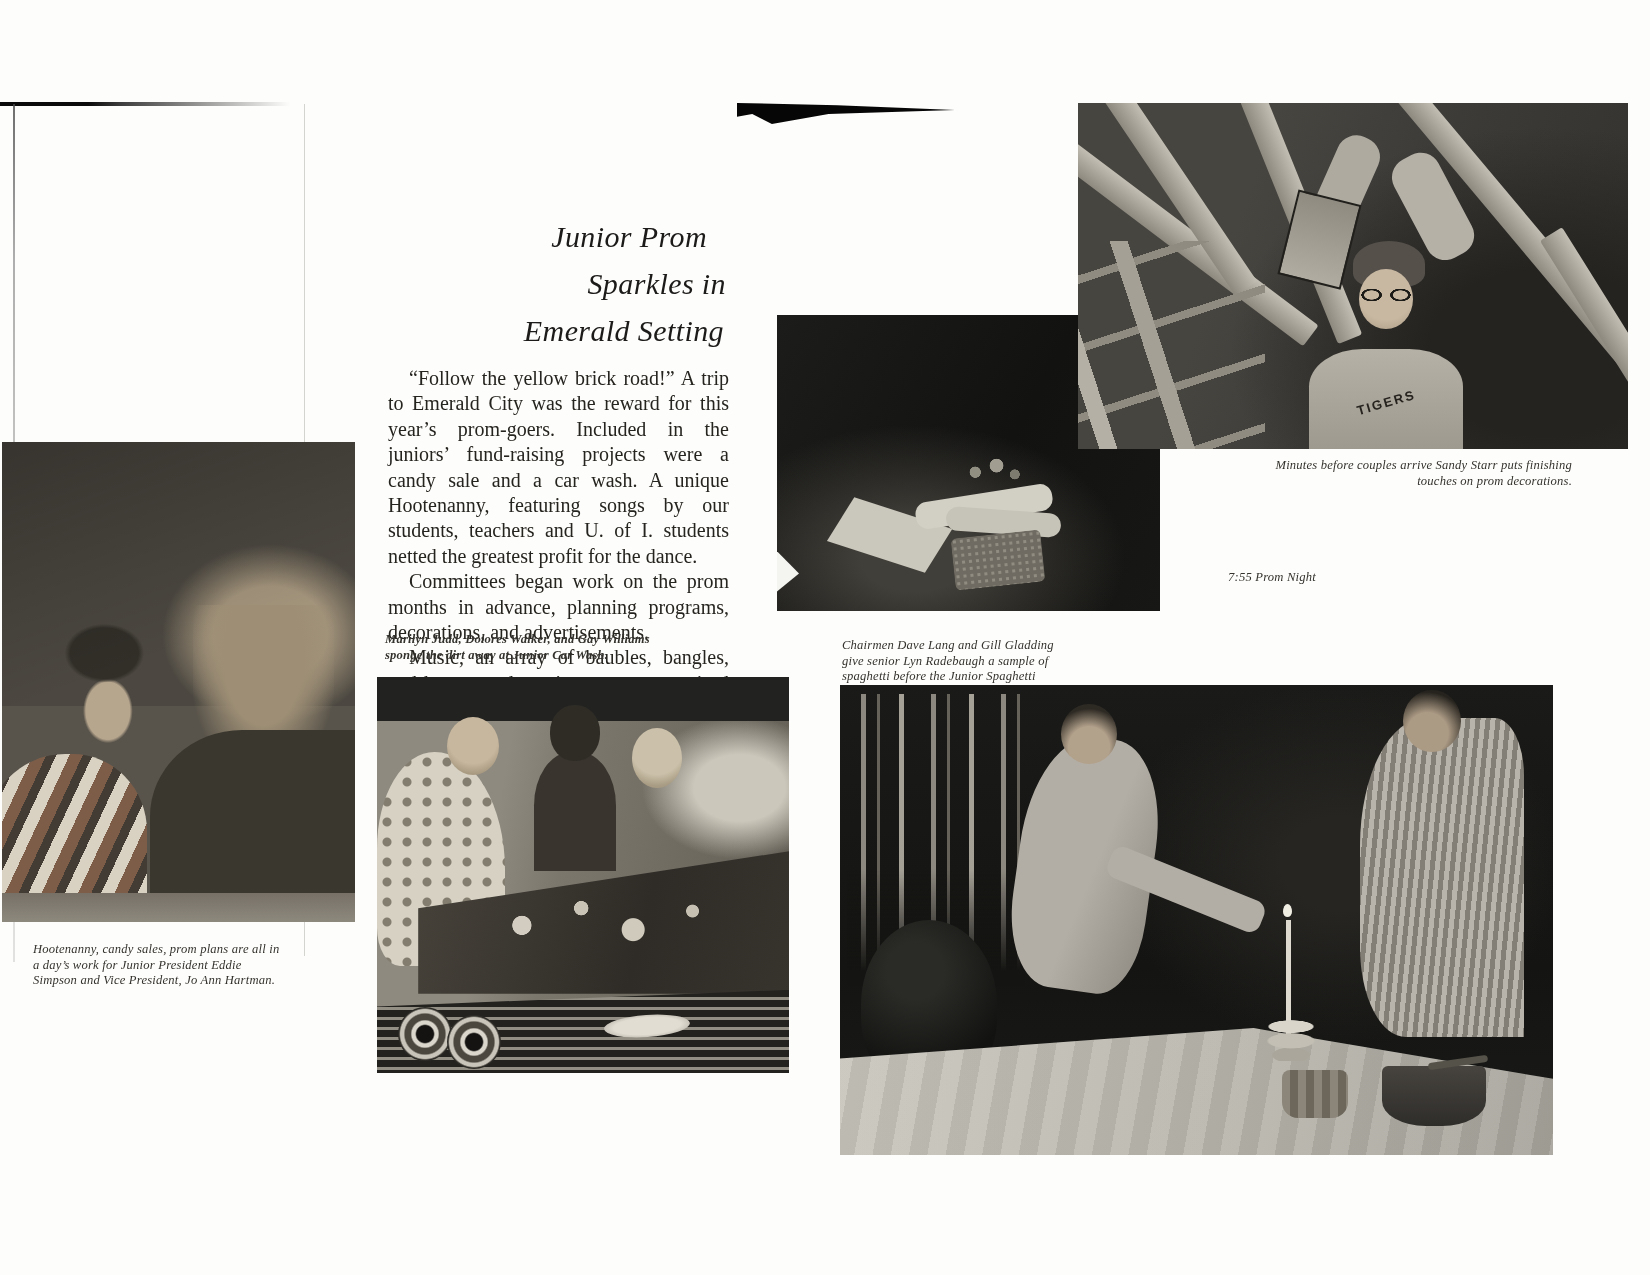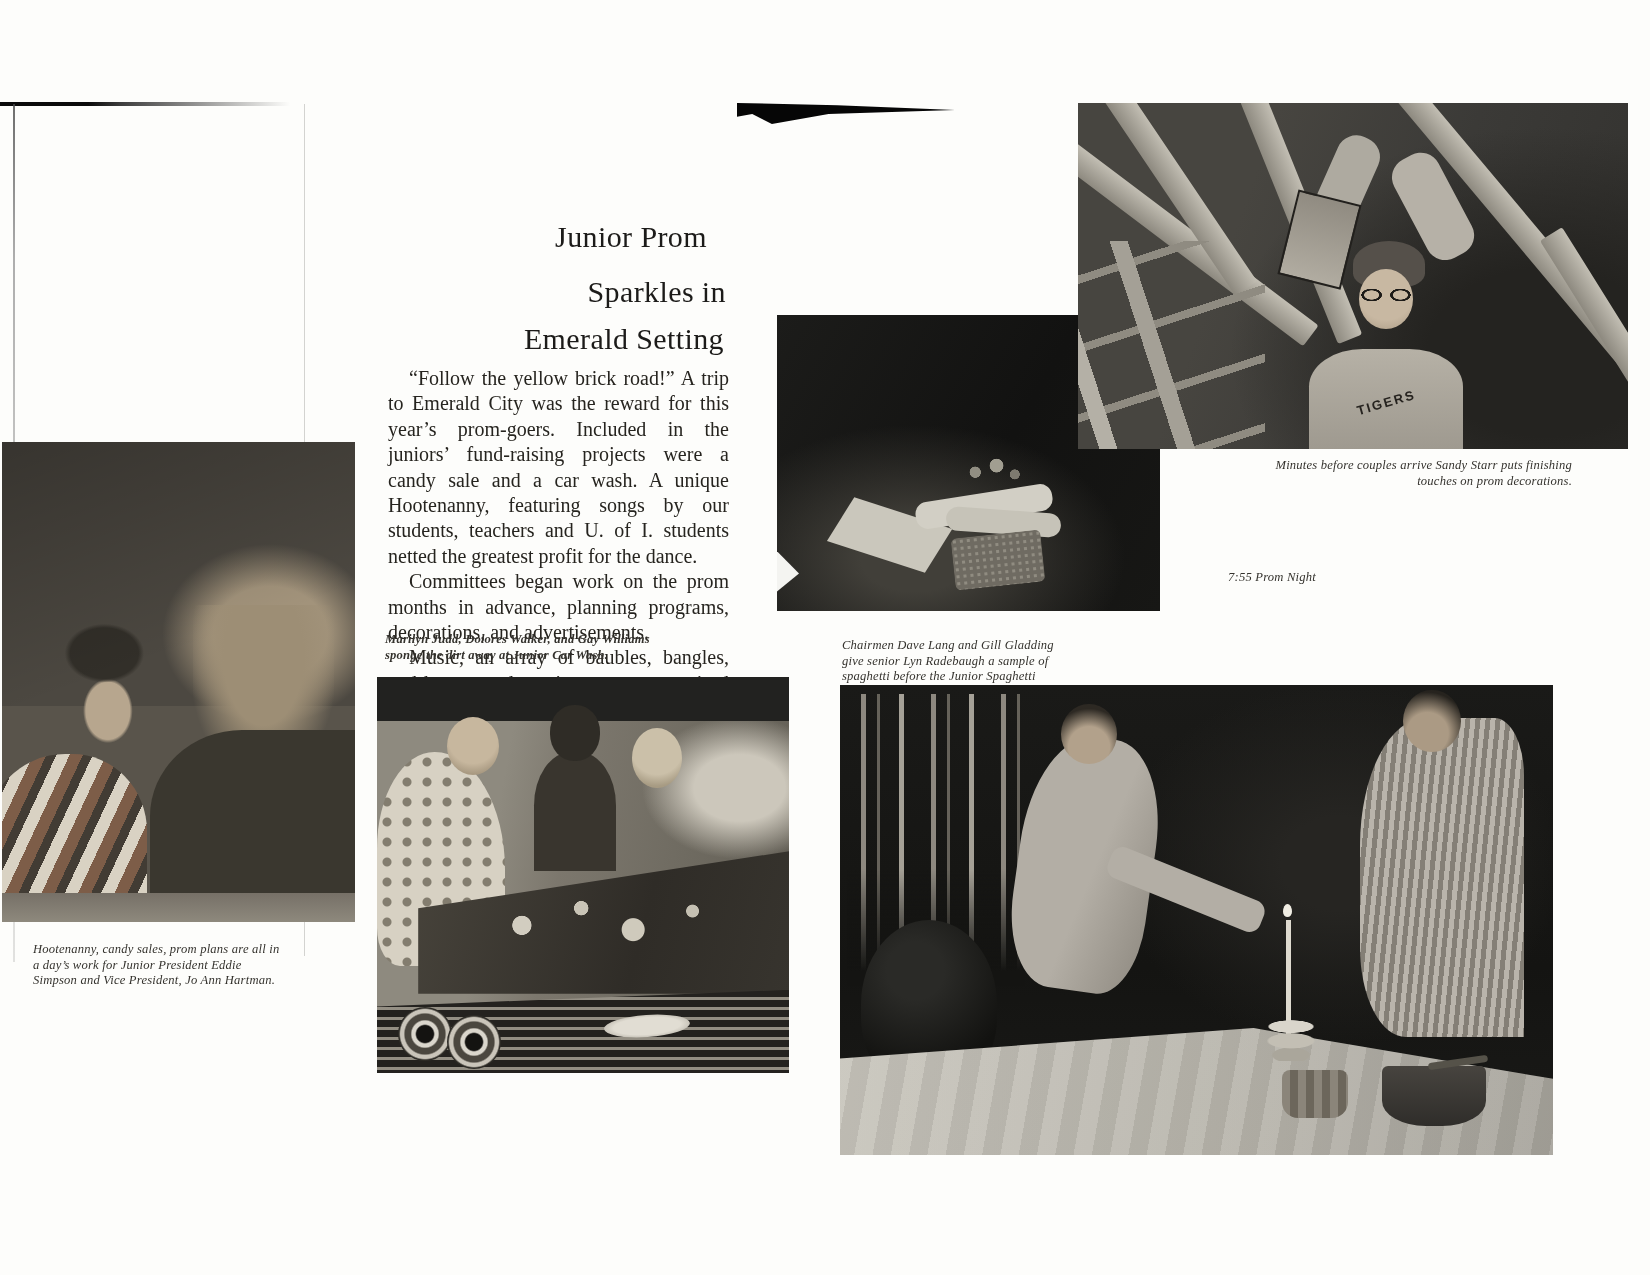--- a/index.html
+++ b/index.html
@@ -11,23 +11,23 @@
   
   .scan-hline{position:absolute;left:0;top:102px;width:300px;height:4px;
     background:linear-gradient(to right,#0a0a0a 0 88px,#3c3c3c 120px,rgba(0,0,0,0) 290px);}
   .scan-vline-a{position:absolute;left:13px;top:104px;width:2px;height:858px;
     background:linear-gradient(#4a4a4a 0%,#9a9a9a 18%,#c4c4c2 55%,#dadad8 100%);opacity:.8;}
   .scan-vline-b{position:absolute;left:304px;top:104px;width:1px;height:852px;background:#c8c8c6;opacity:.8;}
   .scan-wedge{position:absolute;left:737px;top:100px;width:218px;height:24px;background:#060606;
     clip-path:polygon(0 12%,46% 22%,100% 42%,42% 58%,16% 100%,7% 58%,0 70%);}
   
   .title-block{position:absolute;left:398px;top:213px;width:328px;text-align:right;
-    font-size:30px;line-height:47px;color:#1c1b19;letter-spacing:.4px;}
+    font-size:30px;line-height:47px;color:#1c1b19;letter-spacing:.4px;font-style:italic;}
   .title-line-1{padding-right:19px;}
-  .title-line-2{padding-right:0;margin-top:8px;}
+  .title-line-2{padding-right:0;}
   .title-line-3{padding-right:2px;}
   .body-block{position:absolute;left:388px;top:366px;width:341px;
     font-size:20px;line-height:25.4px;text-align:justify;color:#26241f;}
   .body-block p{margin:0;text-indent:21px;}
   .cap{position:absolute;font-style:italic;font-size:12.6px;line-height:15.6px;color:#34322d;letter-spacing:.2px;}
   .cap-carwash{left:385px;top:632px;width:266px;font-weight:bold;}
   .cap-officers{left:33px;top:942px;width:250px;}
   .cap-chairmen{left:842px;top:638px;width:232px;}
   .cap-decorations{left:1262px;top:458px;width:310px;text-align:right;}
   .cap-promnight{left:1228px;top:570px;width:220px;}

